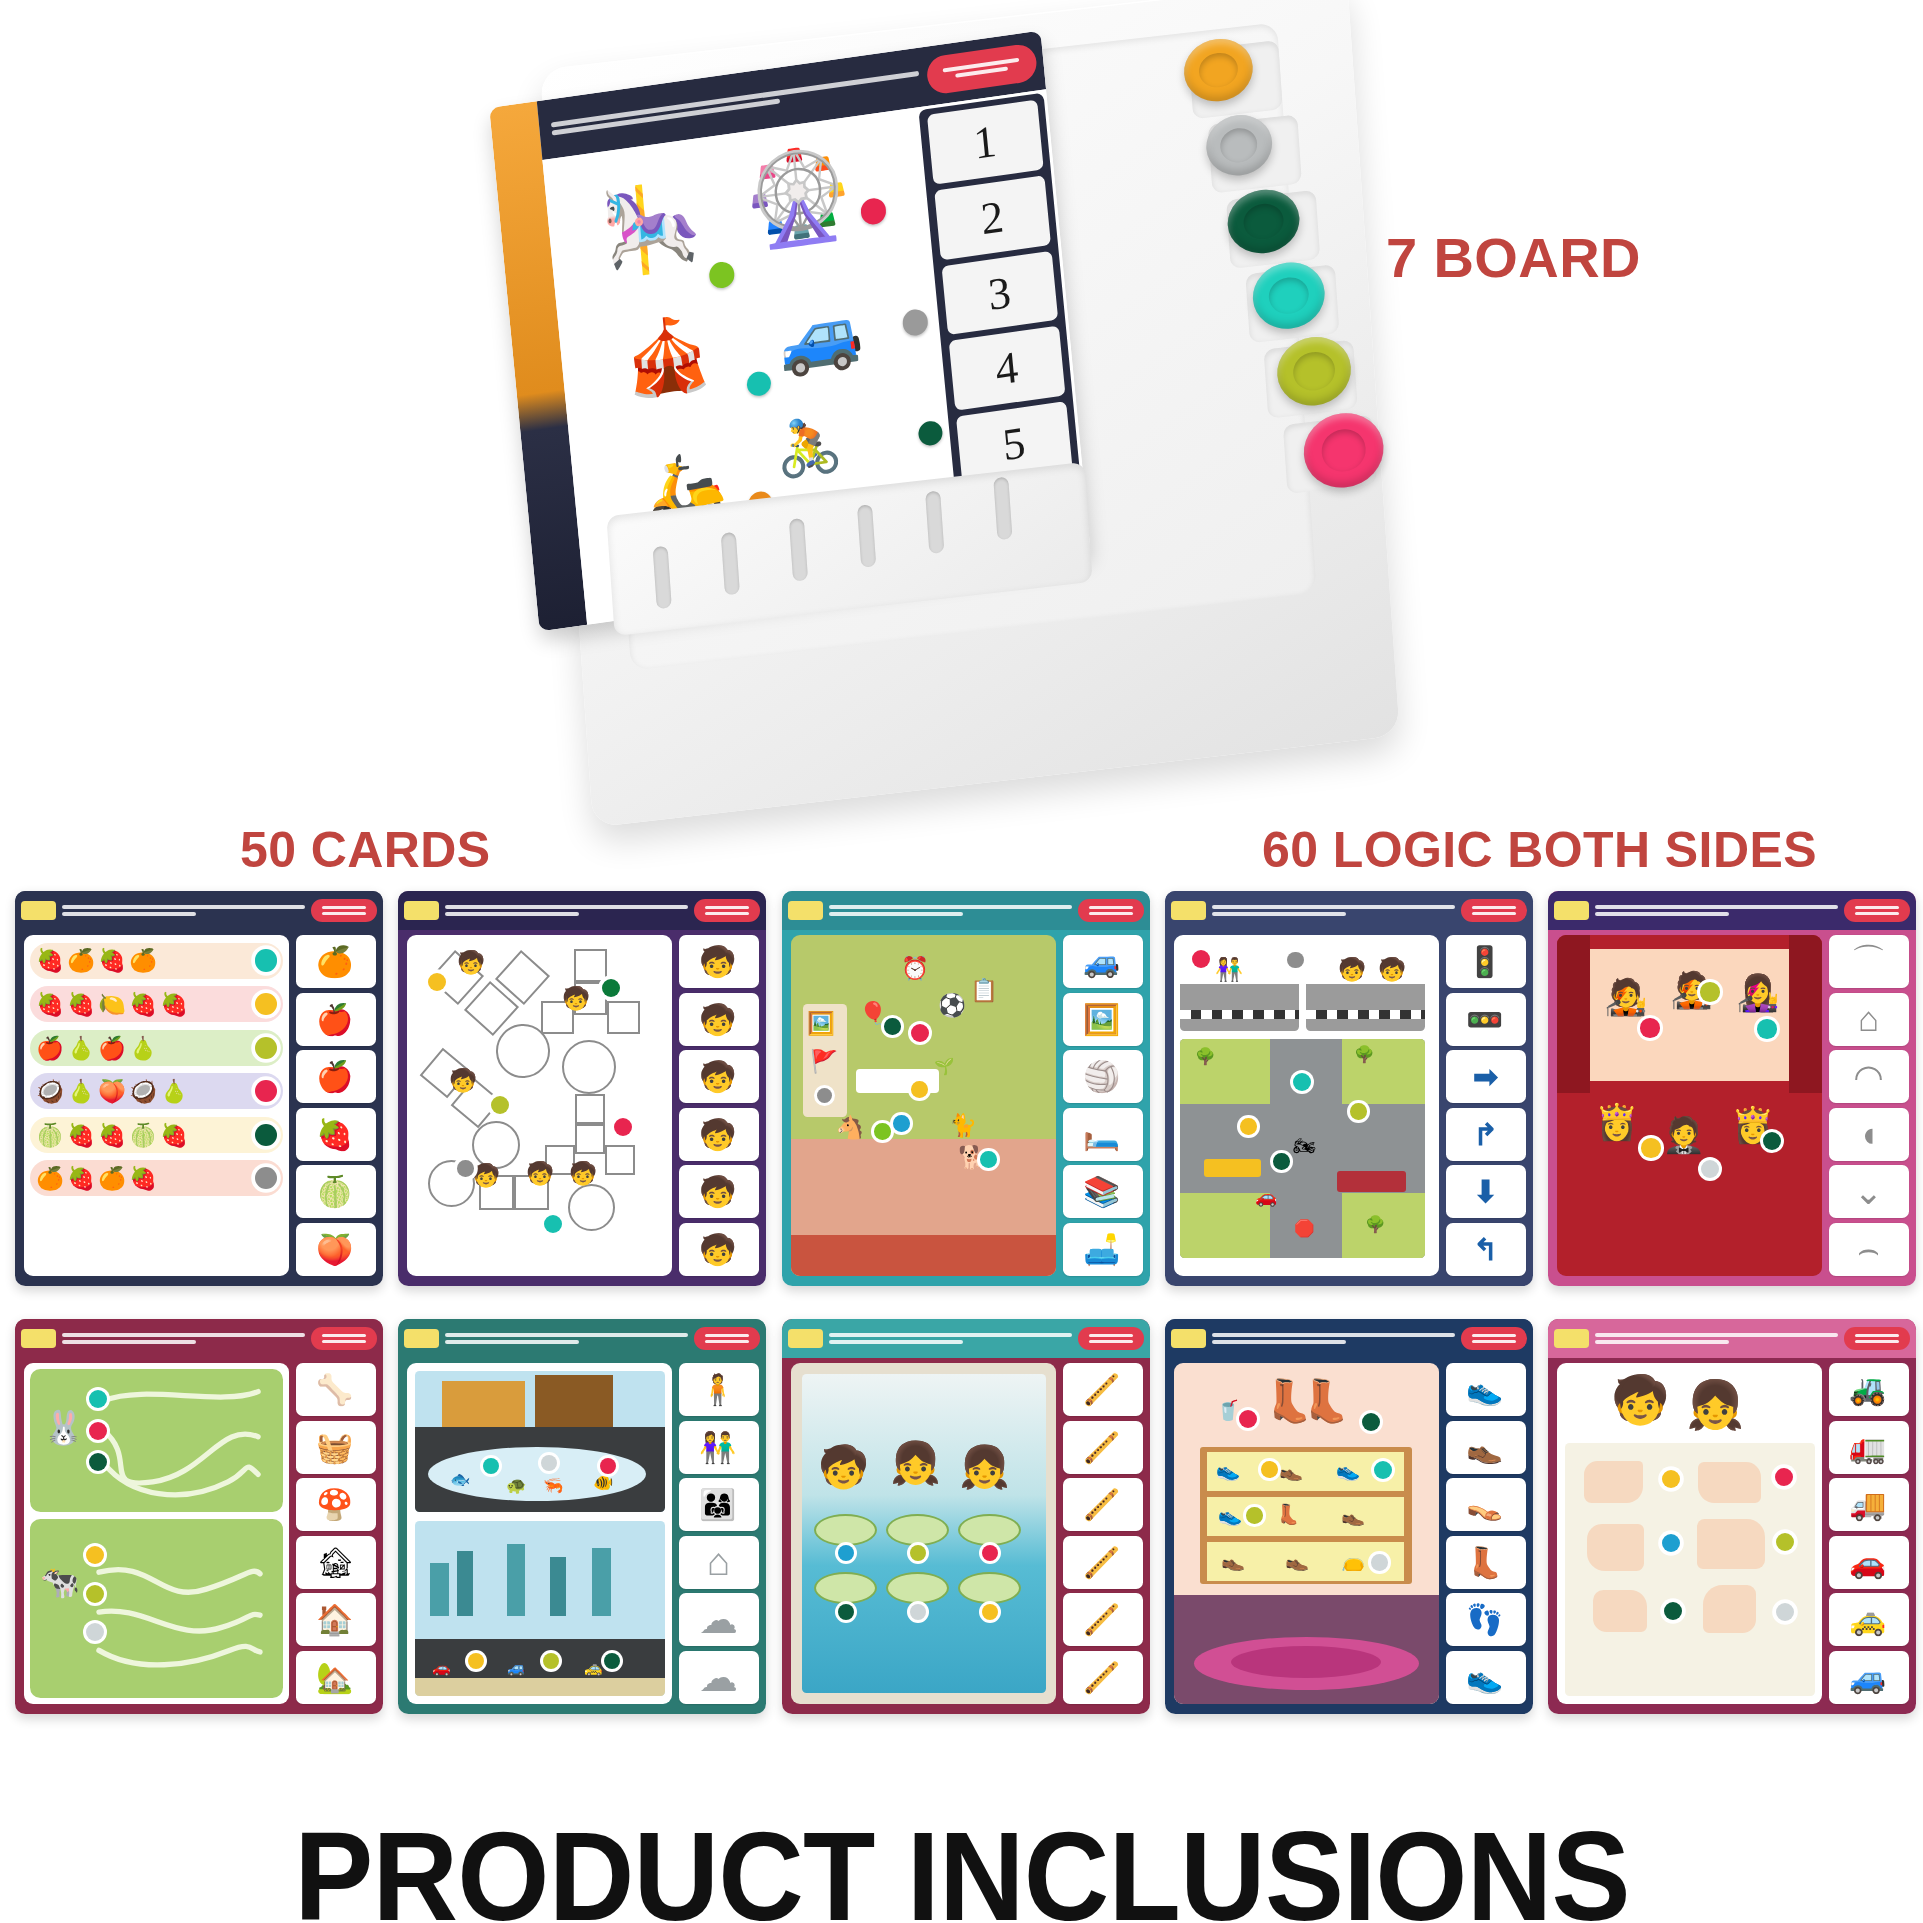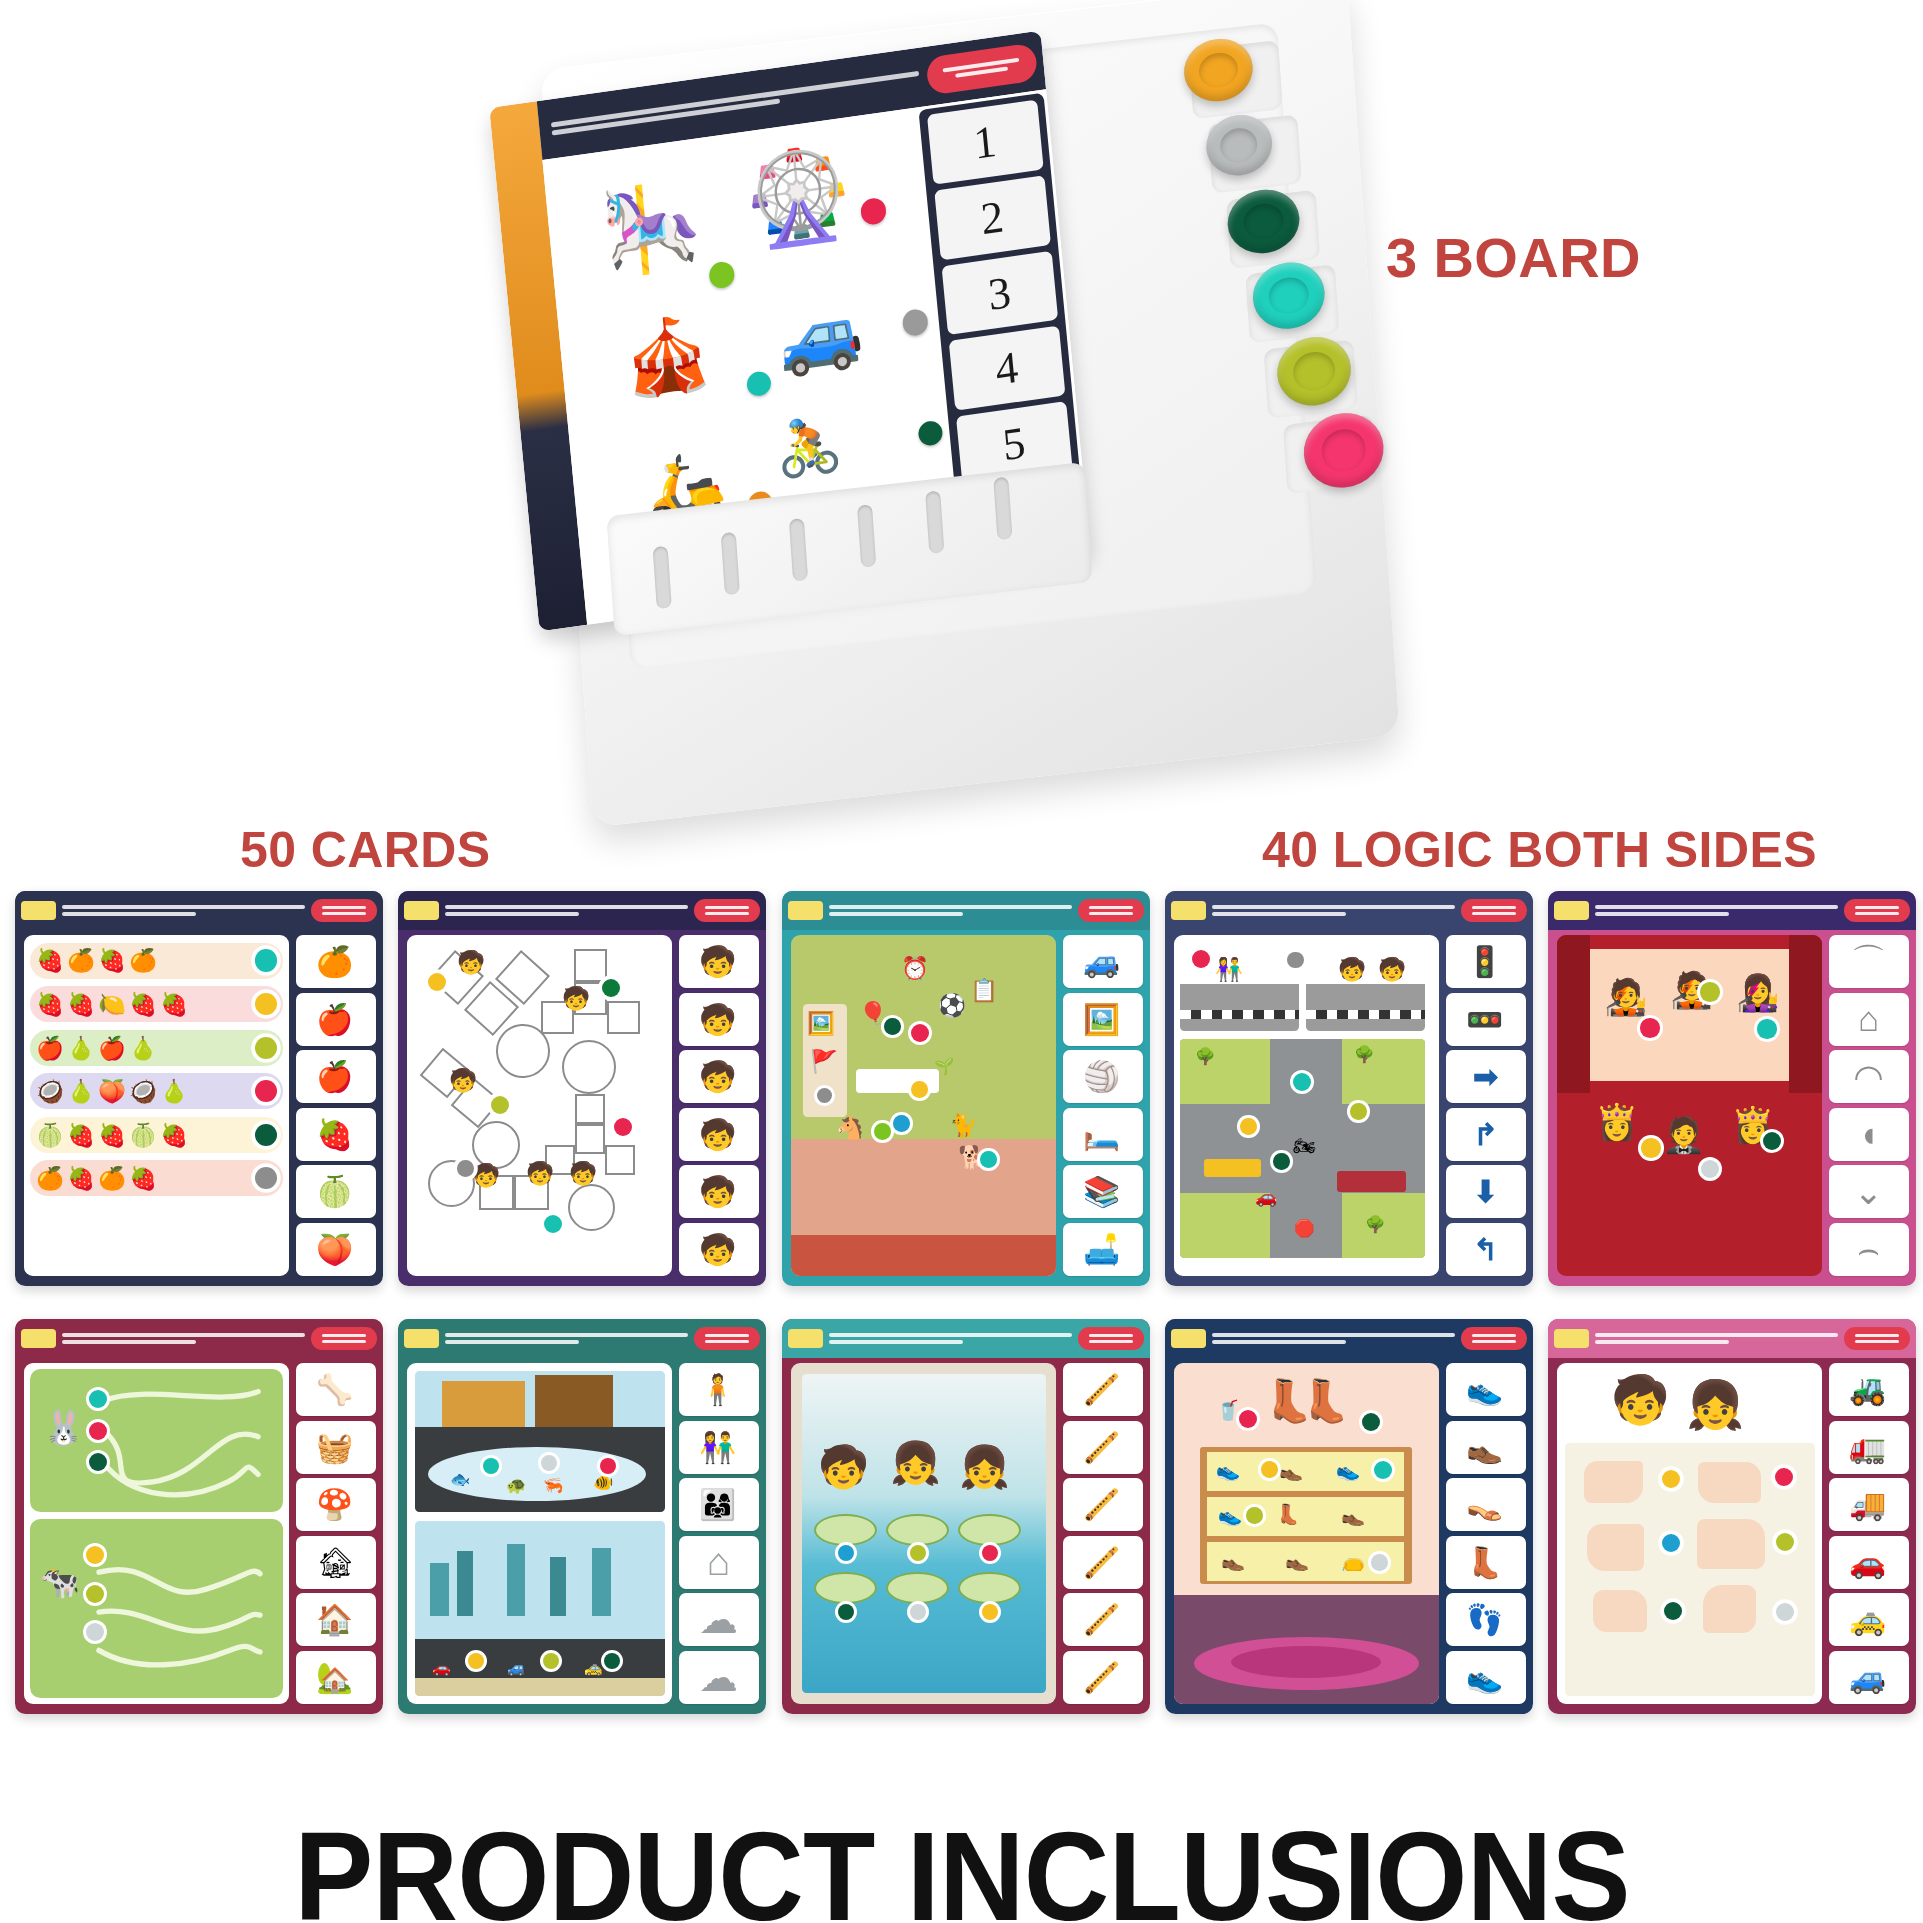--- a/index.html
+++ b/index.html
@@ -210,25 +210,25 @@
     <div class="slot-strip" style="transform:rotate(-6.5deg) skewX(-2.5deg); left:90px; top:481px; width:481px; height:120px;">
       <div class="slot" style="left:44px;  top:36px;"></div>
       <div class="slot" style="left:113px; top:30px;"></div>
       <div class="slot" style="left:182px; top:24px;"></div>
       <div class="slot" style="left:251px; top:18px;"></div>
       <div class="slot" style="left:320px; top:12px;"></div>
       <div class="slot" style="left:389px; top:6px;"></div>
     </div>
   </div>
 
-  <div class="lbl lbl-board">3 BOARD</div>
+  <div class="lbl lbl-board">7 BOARD</div>
 </div>
 
 <div class="lbl lbl-cards">50 CARDS</div>
-<div class="lbl lbl-logic">40 LOGIC BOTH SIDES</div>
+<div class="lbl lbl-logic">60 LOGIC BOTH SIDES</div>
 
 <div class="grid">
 
   <div class="card" style="left:15px; top:0px; background:#2b3350;">
     <div class="hdr" style="background:#2b3350;">
       <div class="pagechip"></div>
       <div class="hdrtxt">
           <i></i>
           <i class="w2"></i>
         </div>

